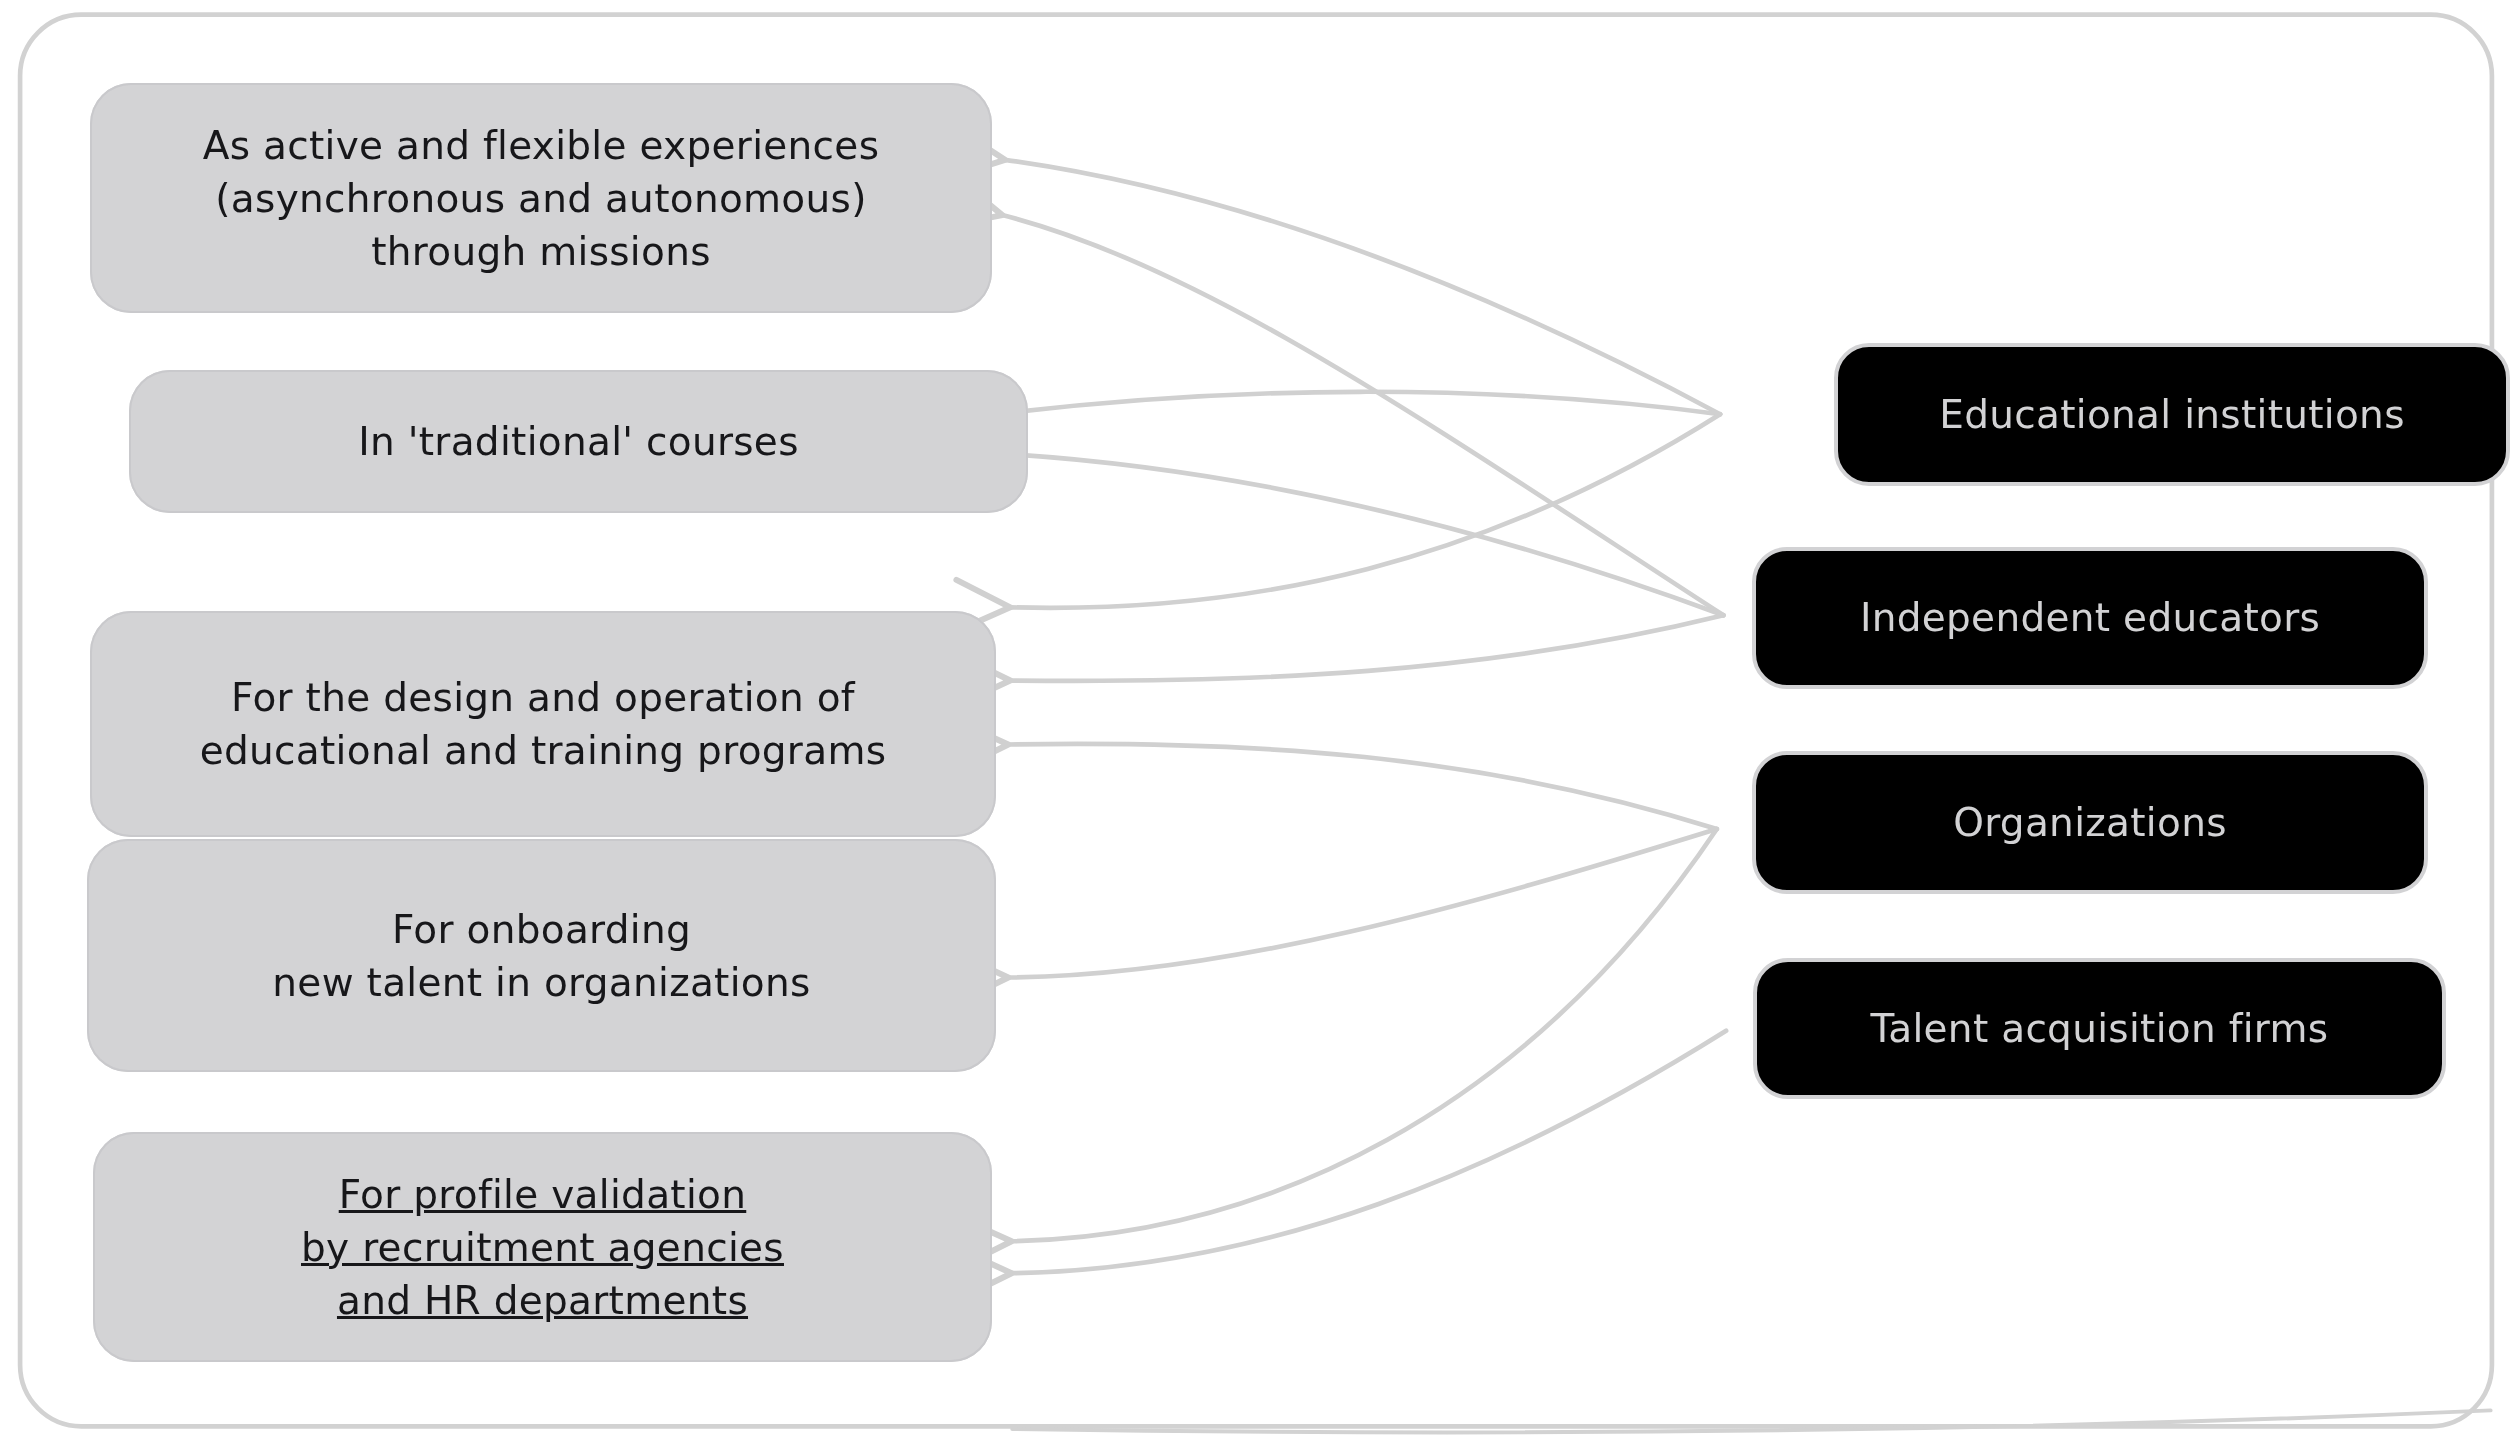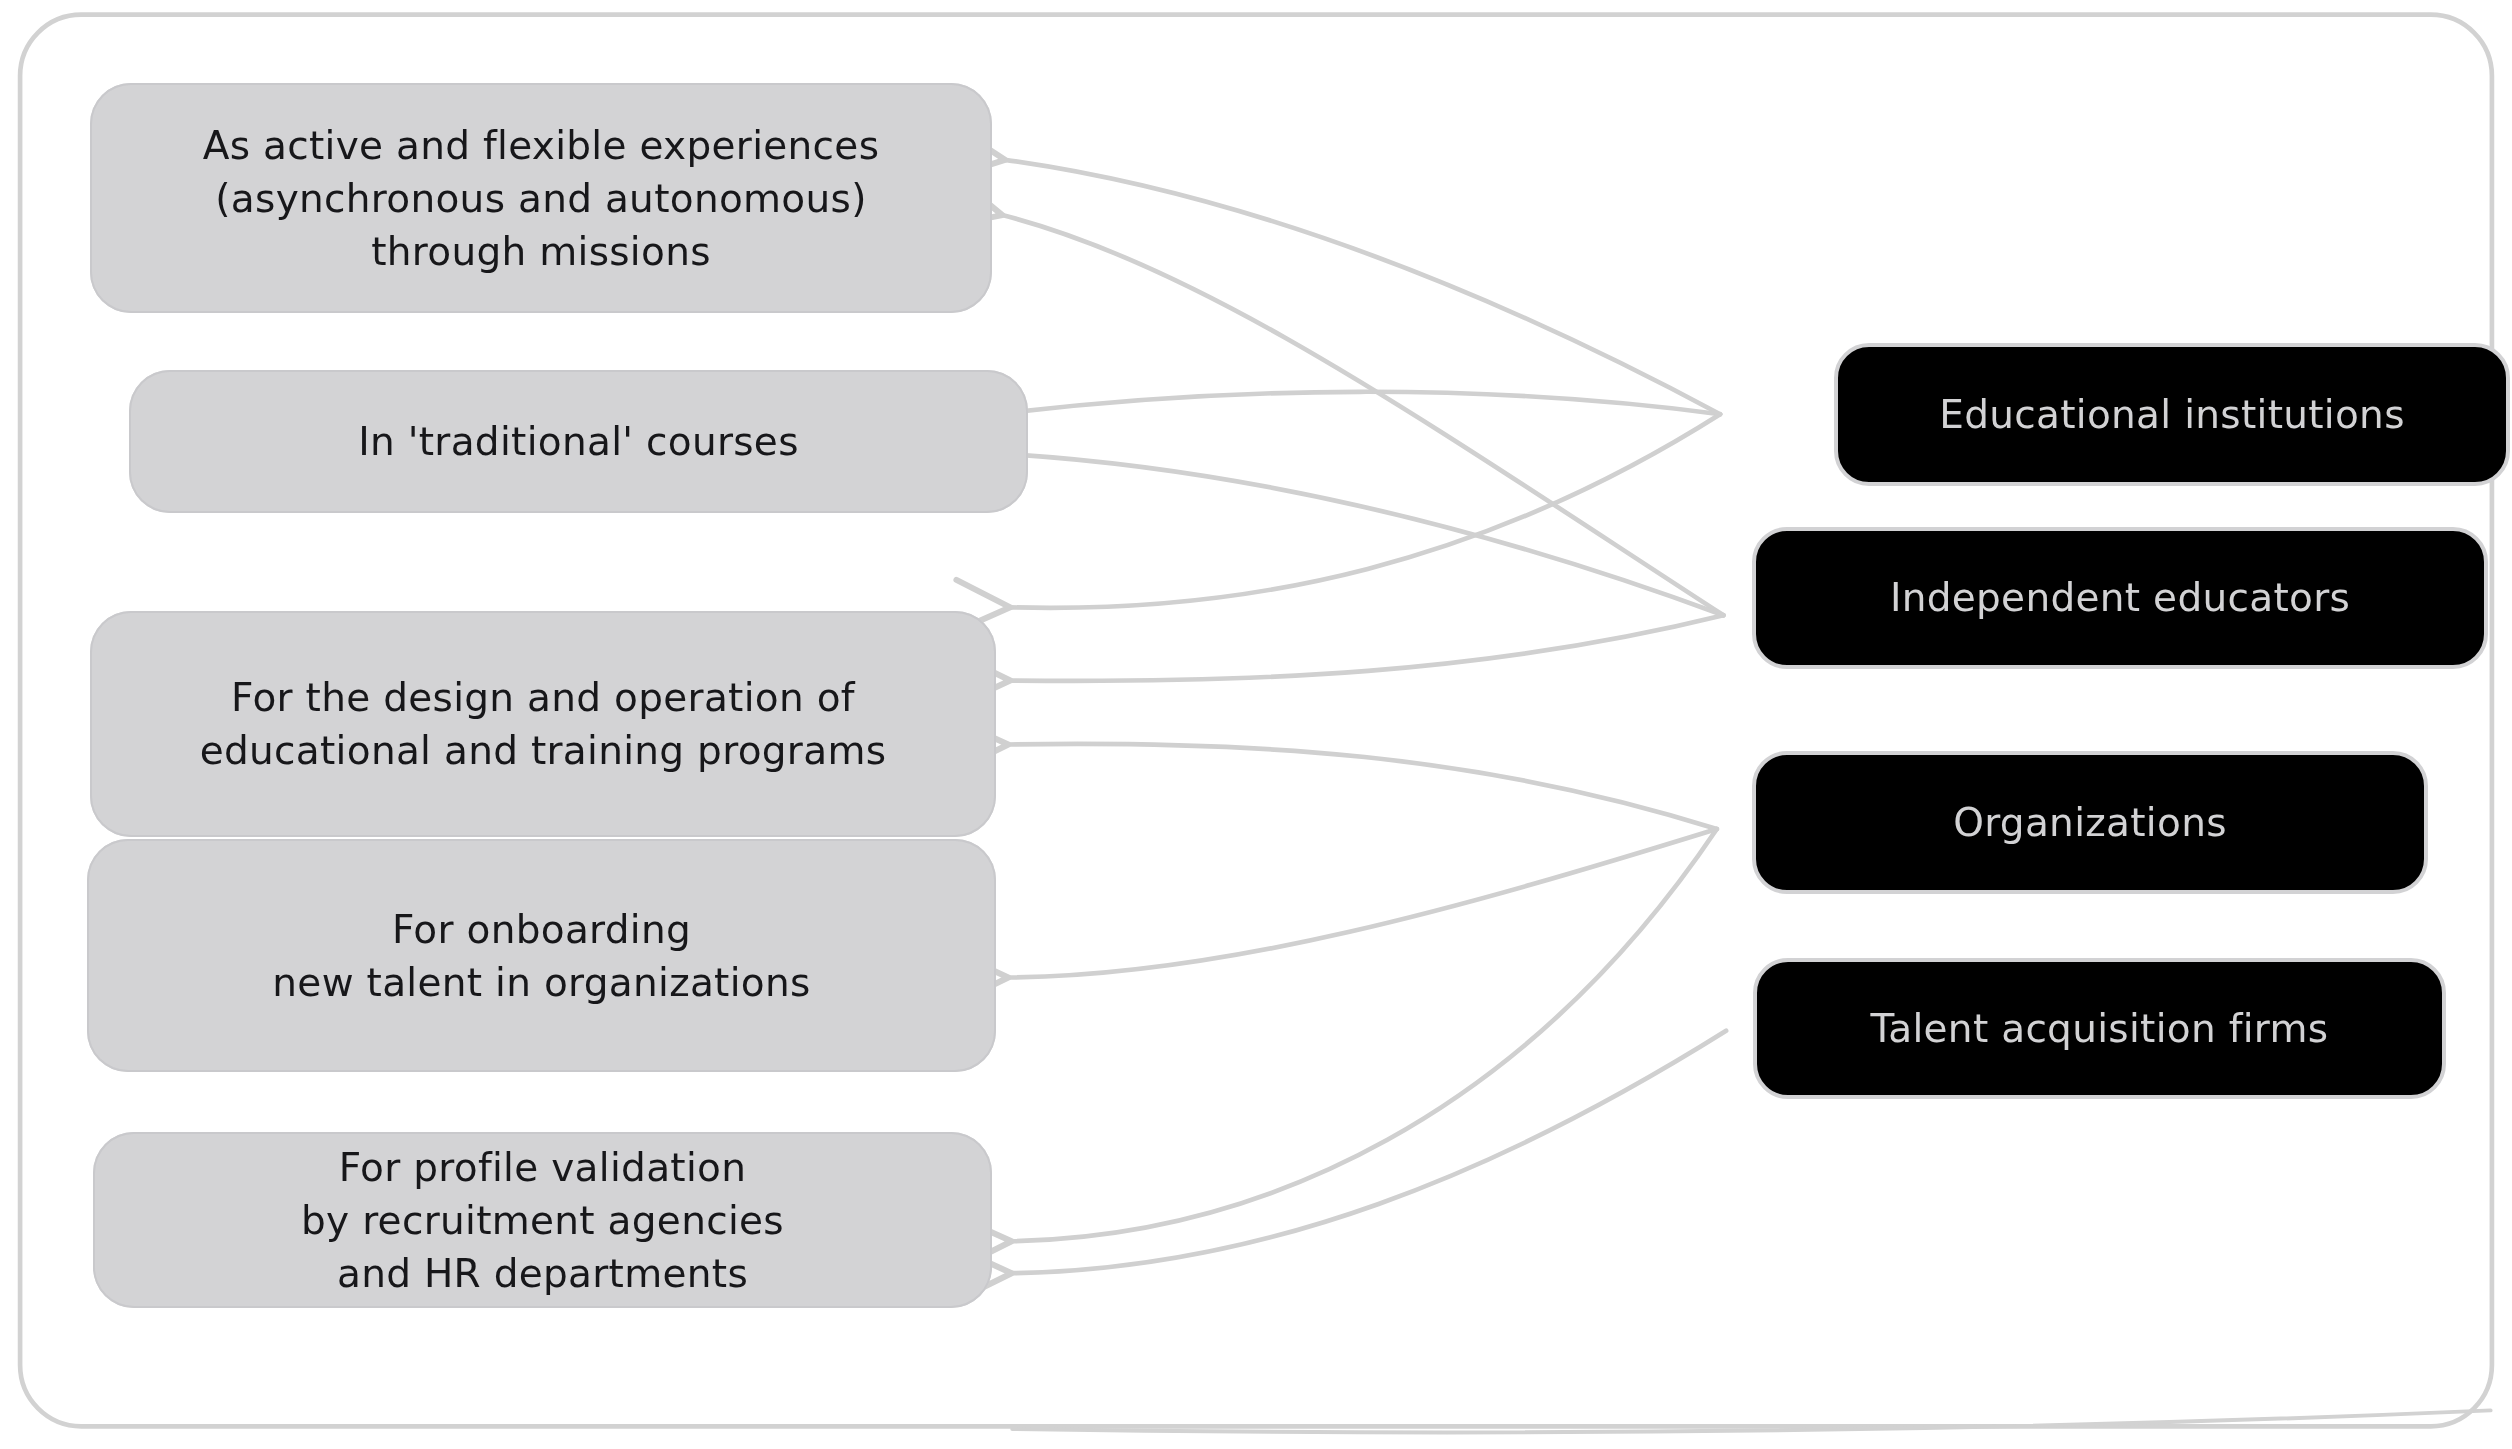--- a/index.html
+++ b/index.html
@@ -79,31 +79,31 @@
   <div class="node left-node" style="left:90px;top:563px;width:906px;height:226px;padding:0 40px;margin-top:48px;">
     <span>For the design and operation of
 educational and training programs</span>
   </div>
 
   <div class="node left-node" style="left:87px;top:839px;width:909px;height:233px;padding:0 40px;">
     <span>For onboarding
 new talent in organizations</span>
   </div>
 
-  <div class="node left-node" style="left:93px;top:1132px;width:899px;height:176px;padding:0 29px;">
+  <div class="node left-node" style="left:93px;top:1132px;width:899px;height:230px;padding:0 29px;text-decoration:underline;">
     <span>For profile validation
 by recruitment agencies
 and HR departments</span>
   </div>
 
   <div class="node right-node" style="left:1834px;top:343px;width:676px;height:143px;padding:0 27px;">
     <span>Educational institutions</span>
   </div>
 
-  <div class="node right-node" style="left:1752px;top:527px;width:736px;height:142px;padding:0 27px;">
+  <div class="node right-node" style="left:1752px;top:547px;width:676px;height:142px;padding:0 27px;">
     <span>Independent educators</span>
   </div>
 
   <div class="node right-node" style="left:1752px;top:751px;width:676px;height:143px;padding:0 27px;">
     <span>Organizations</span>
   </div>
 
   <div class="node right-node" style="left:1753px;top:958px;width:693px;height:141px;padding:0 27px;">
     <span>Talent acquisition firms</span>
   </div>

